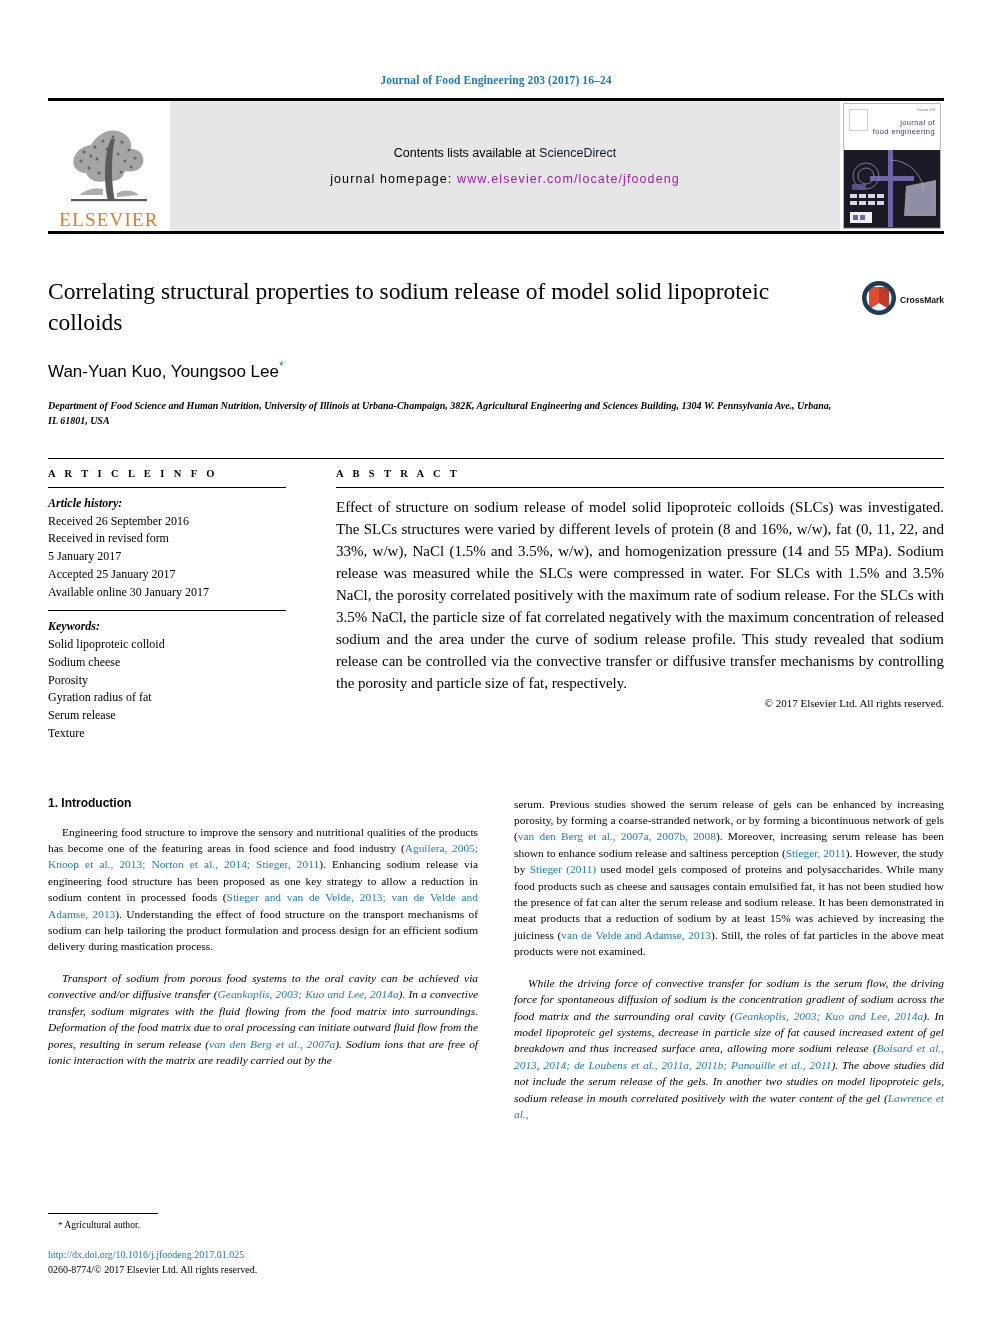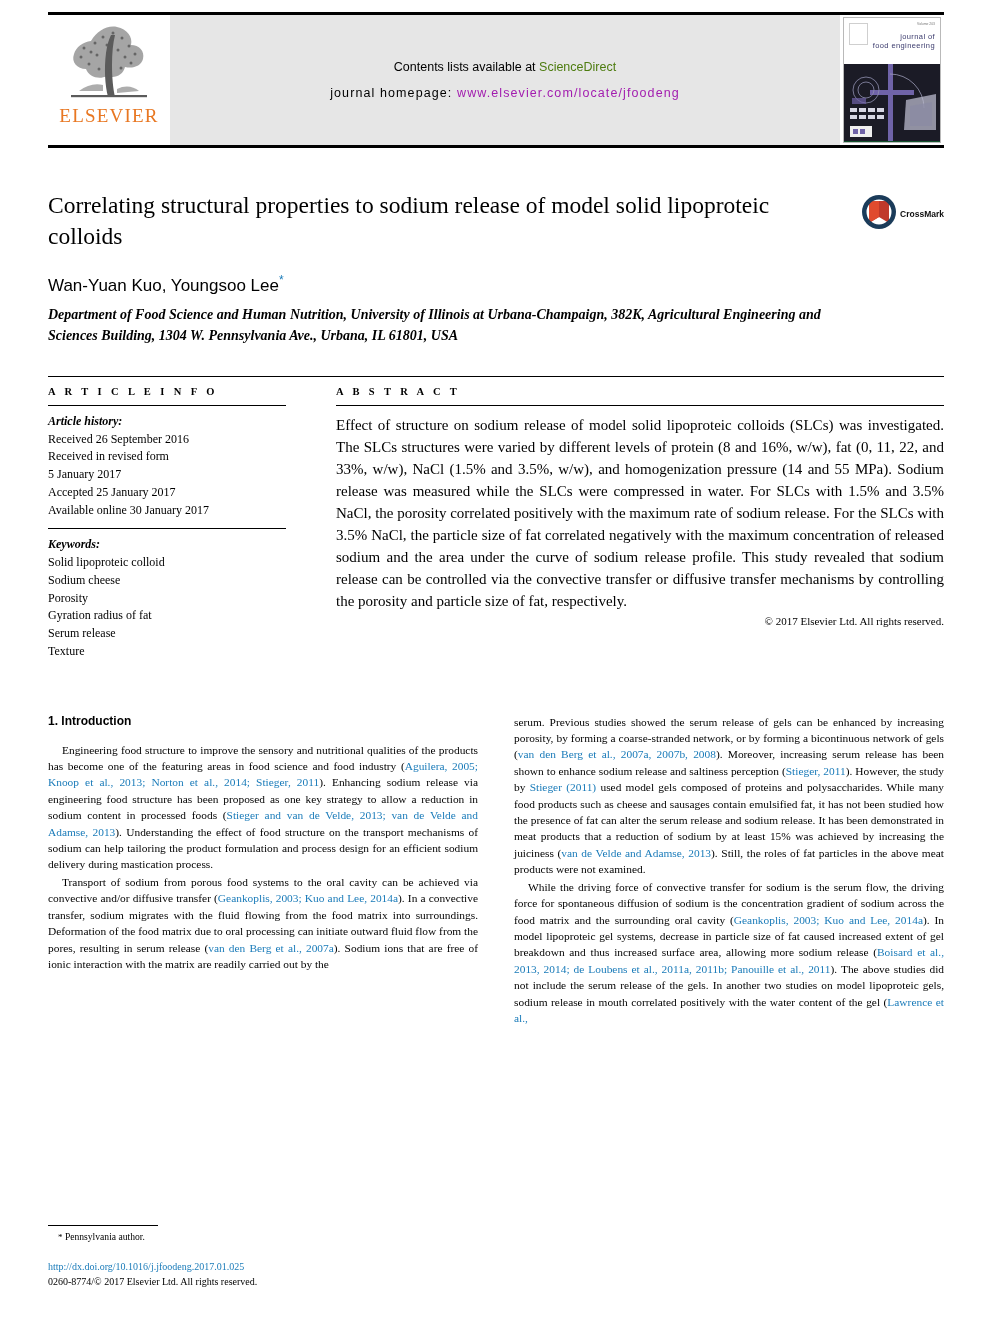--- a/index.html
+++ b/index.html
@@ -42,21 +42,21 @@
     display: flex;
     align-items: stretch;
   }
   .elsevier-logo {
     width: 122px;
     flex: 0 0 122px;
     display: flex;
     flex-direction: column;
     align-items: center;
     justify-content: flex-end;
-    padding-bottom: 20px;
+    padding-bottom: 2px;
     box-sizing: border-box;
     background: #fff;
   }
   .tree-svg { display:block; }
   .elsevier-word {
     font-family: "Liberation Serif", serif;
     color: #e87722;
     font-size: 19px;
     letter-spacing: 1.2px;
     line-height: 1;
@@ -69,21 +69,21 @@
     flex-direction: column;
     align-items: center;
     justify-content: center;
     gap: 12px;
   }
   .contents-line {
     font-family: "Liberation Sans", sans-serif;
     font-size: 12.5px;
     color: #000;
   }
-  .contents-line .sd { color: #4d7c0f; }
+  .contents-line .sd { color: #0f172a; }
   .journal-title {
     font-family: "Liberation Serif", serif;
     font-size: 31px;
     letter-spacing: 0.2px;
   }
   .homepage-line {
     font-family: "Liberation Sans", sans-serif;
     font-size: 12.5px;
     letter-spacing: 1.1px;
     color: #000;
@@ -166,23 +166,23 @@
   }
   .authors .star {
     color: #1a7bb9;
     font-size: 12px;
     vertical-align: super;
   }
   .affiliation {
     font-family: "Liberation Serif", serif;
     font-style: italic;
     font-weight: bold;
-    font-size: 14px;
+    font-size: 10px;
     line-height: 1.5;
-    margin-top: 8px;
+    margin-top: 16px;
     max-width: 790px;
   }
   .crossmark {
     flex: 0 0 78px;
     display: flex;
     align-items: center;
     gap: 3px;
     margin-top: 4px;
   }
   .crossmark-label {
@@ -254,21 +254,21 @@
     margin: 0 0 14px 0;
   }
   p.para {
     font-family: "Liberation Serif", serif;
     font-size: 11.4px;
     line-height: 1.44;
     text-align: justify;
     margin: 0;
     text-indent: 14px;
   }
-  p.para + p.para { margin-top: 1px; }
+  p.para + p.para { margin-top: 15px; font-style: italic; }
   a.cite, .cite {
     color: #1a7bb9;
     text-decoration: none;
   }
 
   
   .footnote-area {
     position: absolute;
     left: 48px;
     bottom: 46px;
@@ -293,20 +293,21 @@
     font-size: 10px;
     line-height: 1.45;
   }
   .doi-link { color: #1a7bb9; }
 </style>
 </head>
 <body>
 
 <div class="page">
 
+  <div class="running-head">Journal of Food Engineering 203 (2017) 16–24</div>
 
   <div class="masthead">
 
     <div class="elsevier-logo">
       <span>
         <svg class="tree-svg" width="96" height="86" viewBox="0 0 96 86" aria-hidden="true">
           <g fill="#5b5b5b">
             <path d="M47 78 C44 66 43 50 45 34 C46 26 48 20 50 16 L54 16 C52 24 51 34 51 46 C51 58 52 70 54 78 Z"></path>
             <path d="M30 22 C36 12 46 6 56 8 C66 10 72 18 70 26 C78 26 84 32 82 40 C80 47 72 50 64 48 C62 56 54 60 46 57 C38 61 28 58 25 50 C16 50 10 43 13 35 C15 28 22 23 30 22 Z" opacity="0.55"></path>
             <g opacity="0.85">
@@ -451,21 +452,21 @@
     </div>
     <div class="body-col">
       <p class="para" style="text-indent:0"><span>serum. Previous studies showed the serum release of gels can be enhanced by increasing porosity, by forming a coarse-stranded network, or by forming a bicontinuous network of gels (</span><span class="cite">van den Berg et al., 2007a, 2007b, 2008</span><span>). Moreover, increasing serum release has been shown to enhance sodium release and saltiness perception (</span><span class="cite">Stieger, 2011</span><span>). However, the study by </span><span class="cite">Stieger (2011)</span><span> used model gels composed of proteins and polysaccharides. While many food products such as cheese and sausages contain emulsified fat, it has not been studied how the presence of fat can alter the serum release and sodium release. It has been demonstrated in meat products that a reduction of sodium by at least 15% was achieved by increasing the juiciness (</span><span class="cite">van de Velde and Adamse, 2013</span><span>). Still, the roles of fat particles in the above meat products were not examined.</span></p>
       <p class="para"><span>While the driving force of convective transfer for sodium is the serum flow, the driving force for spontaneous diffusion of sodium is the concentration gradient of sodium across the food matrix and the surrounding oral cavity (</span><span class="cite">Geankoplis, 2003; Kuo and Lee, 2014a</span><span>). In model lipoproteic gel systems, decrease in particle size of fat caused increased extent of gel breakdown and thus increased surface area, allowing more sodium release (</span><span class="cite">Boisard et al., 2013, 2014; de Loubens et al., 2011a, 2011b; Panouille et al., 2011</span><span>). The above studies did not include the serum release of the gels. In another two studies on model lipoproteic gels, sodium release in mouth correlated positively with the water content of the gel (</span><span class="cite">Lawrence et al.,</span></p>
     </div>
   </div>
 
   <div class="footnote-area">
     <div class="footnote-rule"></div>
     <div class="footnote">
-      <span class="star">*</span><span> Pennsylvania author.</span>
+      <span class="star">*</span><span> Agricultural author.</span>
     </div>
     <div class="doi-block">
       <div class="doi-link">http://dx.doi.org/10.1016/j.jfoodeng.2017.01.025</div>
       <div>0260-8774/© 2017 Elsevier Ltd. All rights reserved.</div>
     </div>
   </div>
 
 </div>
 
 </body></html>

